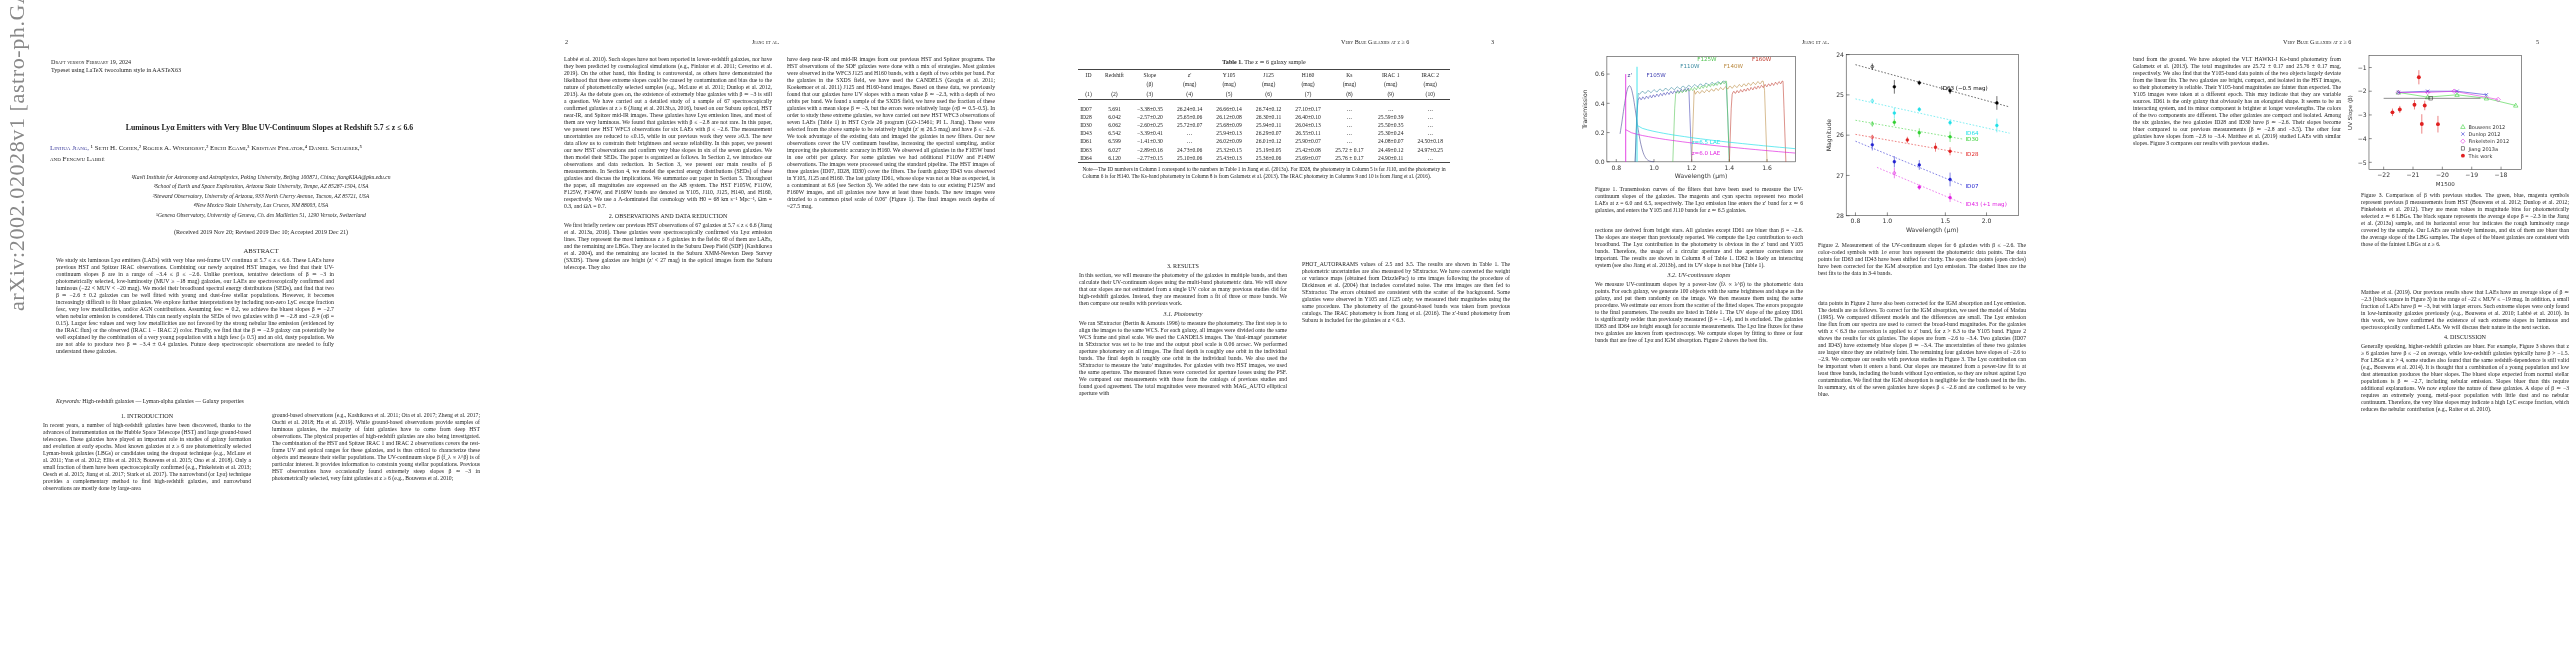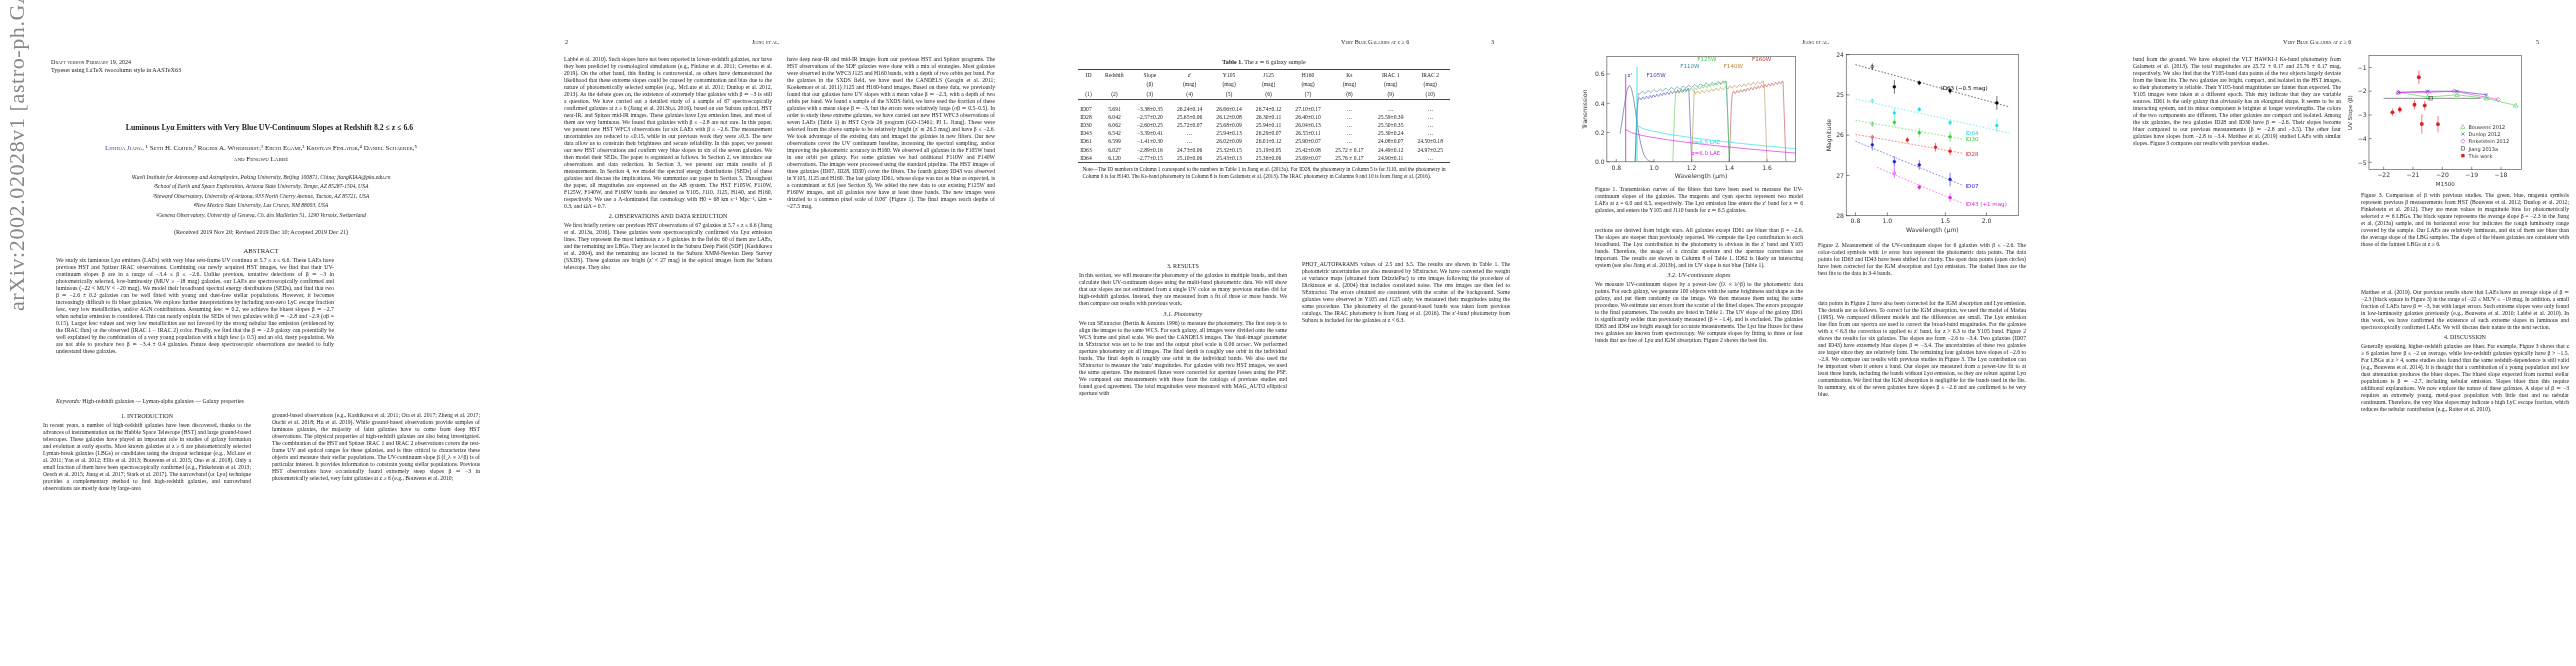--- a/index.html
+++ b/index.html
@@ -4,21 +4,21 @@
 <style>
   html,body{margin:0;padding:0;background:#fff;}
   body{width:2576px;height:667px;position:relative;overflow:hidden;font-family:"Liberation Serif","DejaVu Serif",serif;color:#222;}
   .page{position:absolute;top:0;height:667px;width:515px;background:#fff;overflow:hidden;}
   .p1{left:0}.p2{left:515px}.p3{left:1030px}.p4{left:1546px}.p5{left:2061px}
   .link{color:#3d3d9c;}
   .arxiv{position:absolute;left:4.4px;top:311px;transform:rotate(-90deg);transform-origin:left top;font-size:22px;color:#888;white-space:nowrap;font-family:"Liberation Serif",serif;letter-spacing:0.6px;}
   .draft{position:absolute;left:51px;top:59px;font-size:6.1px;line-height:7.8px;}
   .sc{font-variant:small-caps;}
   .title{position:absolute;left:75px;top:123px;width:389px;text-align:center;font-weight:bold;font-size:7.8px;}
-  .authors{position:absolute;left:50px;top:143px;width:422px;text-align:center;font-size:7px;line-height:11px;font-variant:small-caps;}
+  .authors{position:absolute;left:50px;top:143px;width:422px;font-size:7px;line-height:11px;font-variant:small-caps;}
   .affil{position:absolute;left:50px;top:173px;width:422px;text-align:center;font-size:5.6px;font-style:italic;line-height:9.4px;}
   .received{position:absolute;left:50px;top:229px;width:422px;text-align:center;font-size:6.1px;}
   .abs-h{position:absolute;left:50px;top:247px;width:422px;text-align:center;font-size:6.7px;}
   .abs{position:absolute;left:71px;top:257px;width:278px;font-size:5.8px;line-height:7px;text-align:justify;}
   .kw{position:absolute;left:56px;top:398px;font-size:5.8px;}
   .col{position:absolute;font-size:5.7px;line-height:7px;text-align:justify;}
   .sec{text-align:center;font-size:6.1px;margin:3.3px 0 2.2px;}
   .runhead{position:absolute;top:39px;font-size:6.1px;font-variant:small-caps;}
   .pnum{position:absolute;top:39px;font-size:6.1px;}
   .tbl-wrap{position:absolute;left:48px;top:58px;width:372px;}
@@ -39,21 +39,21 @@
 </style>
 </head>
 <body>
 
 <div class="page p1">
   <div class="arxiv">arXiv:2002.02028v1  [astro-ph.GA]  5 Feb 2020</div>
   <div class="draft">
     <div class="sc">Draft version February 19, 2024</div>
     <div>Typeset using LaTeX twocolumn style in AASTeX63</div>
   </div>
-  <div class="title">Luminous Lyα Emitters with Very Blue UV-Continuum Slopes at Redshift 8.2 ≤ z ≤ 6.6</div>
+  <div class="title">Luminous Lyα Emitters with Very Blue UV-Continuum Slopes at Redshift 5.7 ≤ z ≤ 6.6</div>
   <div class="authors">
     <span class="link">Linhua Jiang,</span>
     <span>¹ Seth H. Cohen,² Rogier A. Windhorst,² Eiichi Egami,³ Kristian Finlator,⁴ Daniel Schaerer,⁵</span><br>
     <span>and Fengwu Labbé</span>
   </div>
   <div class="affil">
     <div>¹Kavli Institute for Astronomy and Astrophysics, Peking University, Beijing 100871, China; jiangKIAA@pku.edu.cn</div>
     <div>²School of Earth and Space Exploration, Arizona State University, Tempe, AZ 85287-1504, USA</div>
     <div>³Steward Observatory, University of Arizona, 933 North Cherry Avenue, Tucson, AZ 85721, USA</div>
     <div>⁴New Mexico State University, Las Cruces, NM 88003, USA</div>

